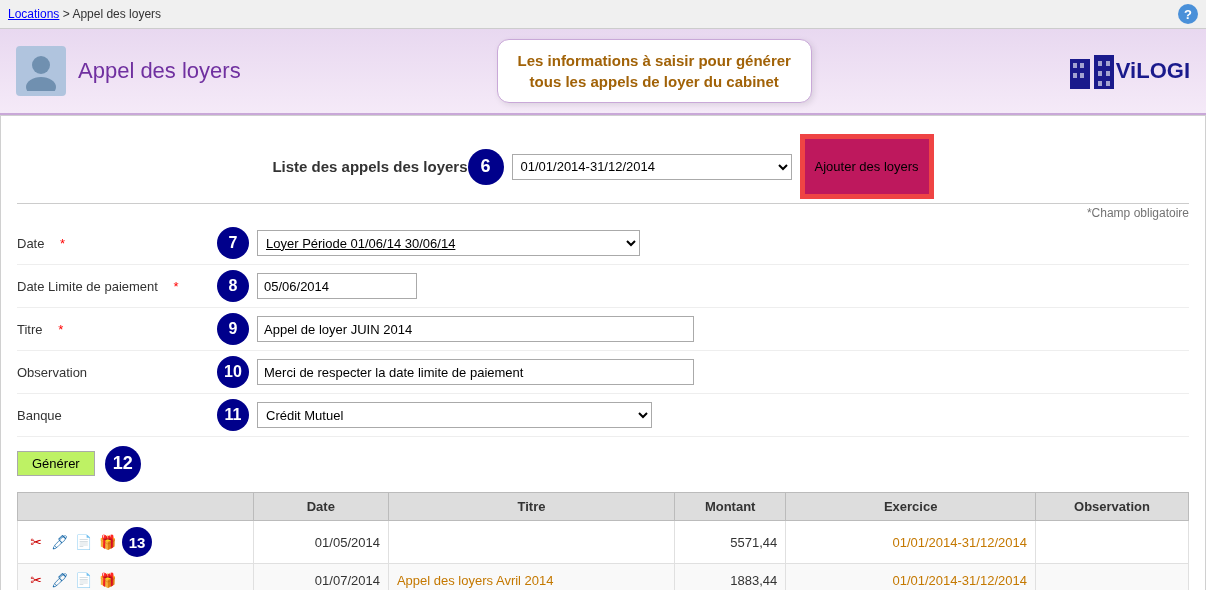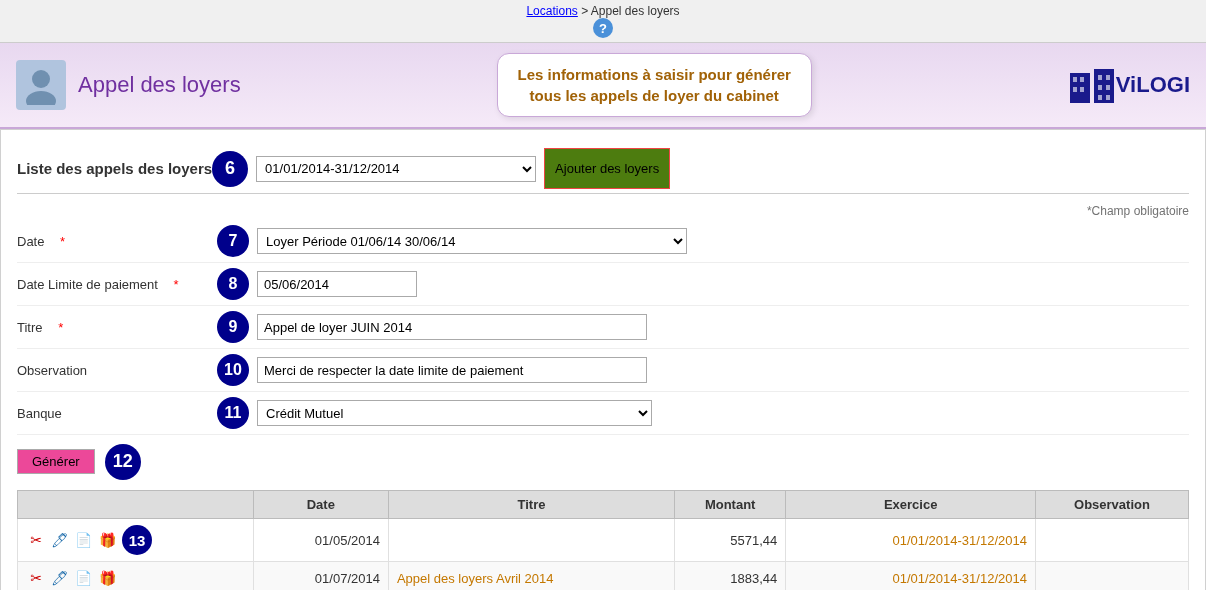--- a/index.html
+++ b/index.html
@@ -6,21 +6,20 @@
     body { font-family: Arial, sans-serif; font-size: 13px; background: #fff; color: #333; }
 
     
     .top-bar {
       background: #f0f0f0;
       border-bottom: 1px solid #ccc;
       padding: 4px 8px;
       display: flex;
       justify-content: space-between;
       align-items: center;
-      flex-direction: column;
     }
     .breadcrumb { font-size: 12px; color: #333; }
     .breadcrumb a { color: #00f; text-decoration: underline; cursor: pointer; }
     .help-icon {
       width: 20px; height: 20px; border-radius: 50%;
       background: #4a90d9; color: #fff;
       display: flex; align-items: center; justify-content: center;
       font-weight: bold; font-size: 13px; cursor: pointer;
     }
 
@@ -81,24 +80,23 @@
     .main-content {
       padding: 10px 16px;
       border: 1px solid #d0d0d0;
       margin: 0;
     }
 
     
     .section-header {
       display: flex;
       align-items: center;
-      justify-content: flex-start;
+      justify-content: center;
       padding: 8px 0 4px 0;
       border-bottom: 1px solid #ccc;
-      margin-bottom: 8px;
     }
     .section-title {
       font-size: 15px;
       font-weight: bold;
       color: #333;
     }
     .section-controls {
       display: flex;
       align-items: center;
       gap: 8px;
@@ -147,49 +145,49 @@
       gap: 8px;
     }
     .form-input {
       border: 1px solid #aaa;
       padding: 3px 6px;
       font-size: 13px;
       height: 26px;
       outline: none;
     }
     .form-input-med { width: 160px; }
-    .form-input-full { width: 390px; }
+    .form-input-full { width: 437px; }
     .form-select {
       border: 1px solid #aaa;
       padding: 3px 4px;
       font-size: 13px;
       height: 26px;
       background: #fff;
     }
-    .form-select-wide { width: 430px; }
+    .form-select-wide { width: 383px; text-decoration: underline; }
     .form-select-med { width: 395px; }
 
     .champ-obligatoire {
       color: #737373;
       font-size: 12px;
       text-align: right;
       padding: 2px 0;
     }
     .btn-ajouter {
-      background: #4d7c0f;
-      border: 1px solid #ef4444;
-      padding: 12px 10px;
+      background: #be185d;
+      border: 5px solid #ef4444;
+      padding: 20px 10px;
       font-size: 13px;
       cursor: pointer;
       white-space: nowrap;
     }
 
     
     .btn-generer {
-      background: #ec4899;
+      background: #bef264;
       border: 1px solid #aaa;
       padding: 4px 14px;
       font-size: 13px;
       cursor: pointer;
       margin: 6px 0;
     }
     .generer-row {
       display: flex;
       align-items: center;
       gap: 10px;

